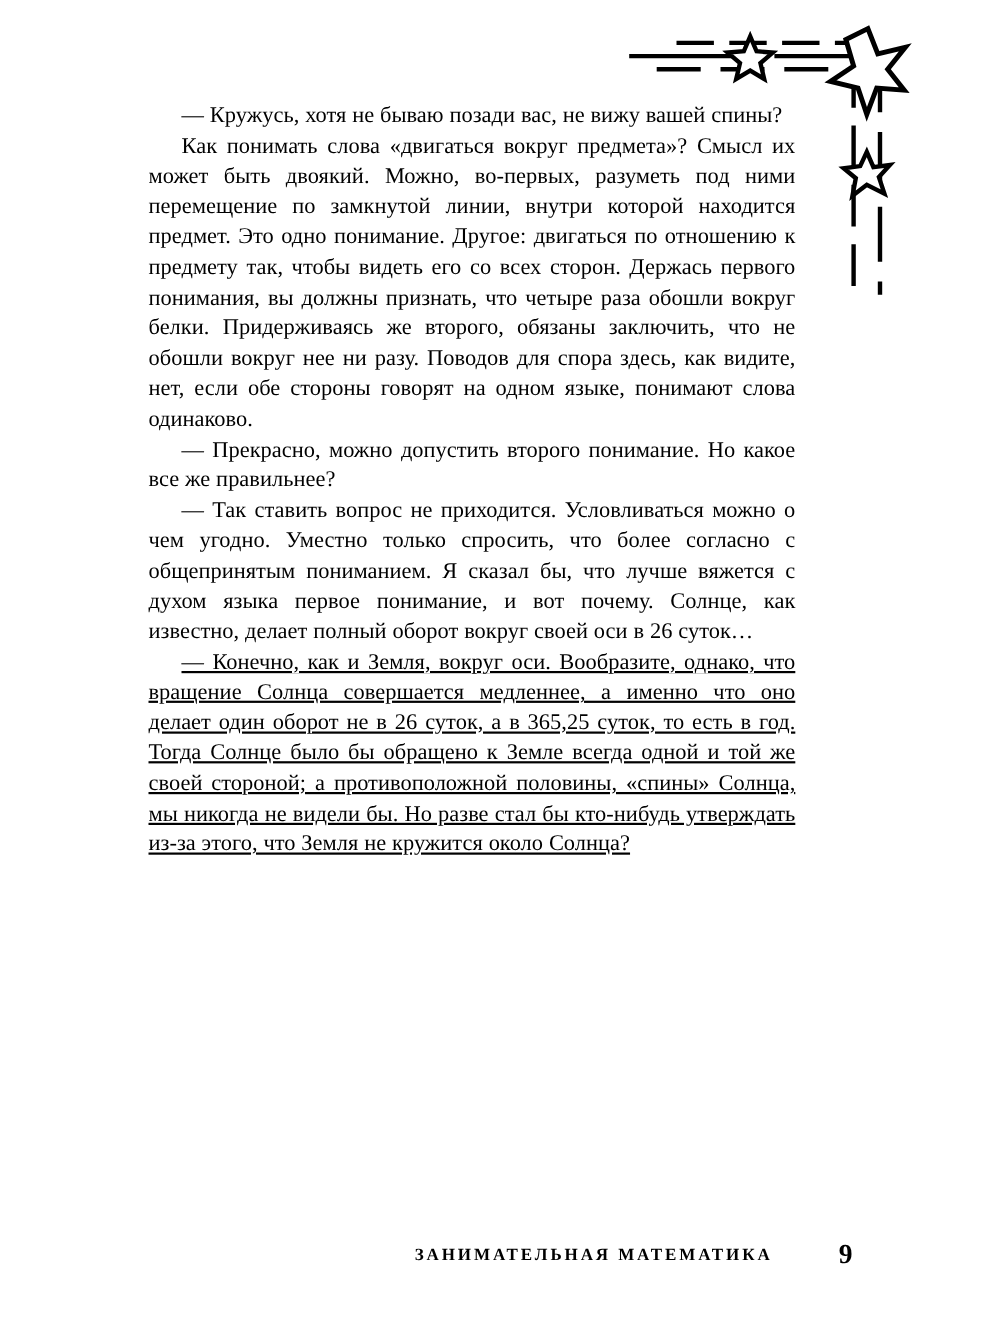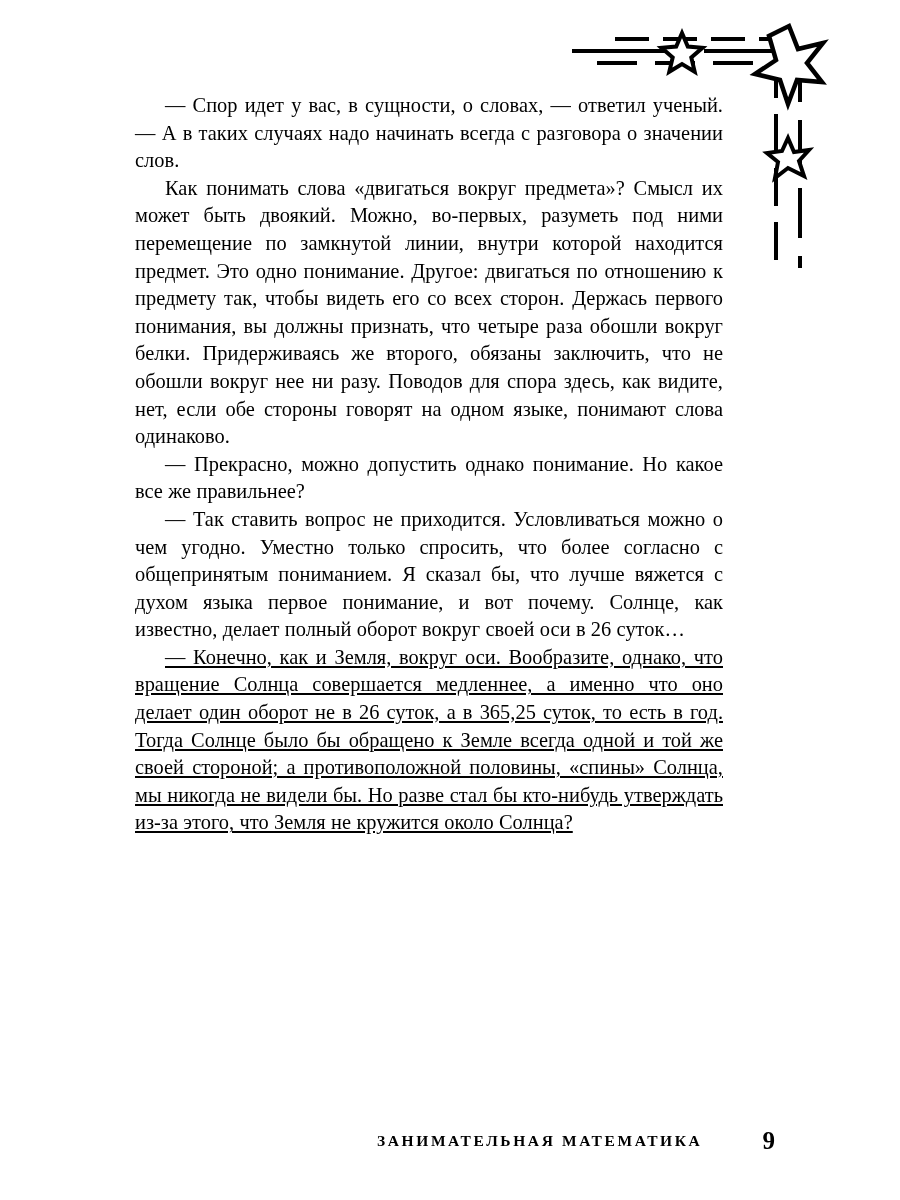--- a/index.html
+++ b/index.html
@@ -113,23 +113,23 @@
 
       <polygon points="137,23 142.8,36.6 157.5,37.8 146.3,47.4 149.7,61.8 137,54.1 124.3,61.8 127.7,47.4 116.5,37.8 131.2,36.6" fill="#ffffff" stroke="#000000" stroke-width="4" stroke-linejoin="miter"></polygon>
 
       <polygon points="244,16 253,39 278,33 262,53 277,72 252,70 243,94 235,70 210,64 231,50 224,26" fill="#ffffff" stroke="#000000" stroke-width="4.5" stroke-linejoin="miter"></polygon>
 
       <polygon points="243,128 249,142 264,140 254,151 259,166 243,158 230,168 233,152 222,143 237,141" fill="#ffffff" stroke="#000000" stroke-width="4" stroke-linejoin="miter"></polygon>
     </svg>
   </div>
 
   <div id="textblock">
-    <p>— Спор идет у вас, в сущности, о словах, — ответил ученый. — А в таких случаях надо начинать всегда с разговора о значении слов.</p>
+    <p>— Кружусь, хотя не бываю позади вас, не вижу вашей спины?</p>
     <p>Как понимать слова «двигаться вокруг предмета»? Смысл их может быть двоякий. Можно, во-первых, разуметь под ними перемещение по замкнутой линии, внутри которой находится предмет. Это одно понимание. Другое: двигаться по отношению к предмету так, чтобы видеть его со всех сторон. Держась первого понимания, вы должны признать, что четыре раза обошли вокруг белки. Придерживаясь же второго, обязаны заключить, что не обошли вокруг нее ни разу. Поводов для спора здесь, как видите, нет, если обе стороны говорят на одном языке, понимают слова одинаково.</p>
-    <p>— Прекрасно, можно допустить однако понимание. Но какое все же правильнее?</p>
+    <p>— Прекрасно, можно допустить второго понимание. Но какое все же правильнее?</p>
     <p>— Так ставить вопрос не приходится. Условливаться можно о чем угодно. Уместно только спросить, что более согласно с общепринятым пониманием. Я сказал бы, что лучше вяжется с духом языка первое понимание, и вот почему. Солнце, как известно, делает полный оборот вокруг своей оси в 26 суток…</p>
     <p class="lastline-left">— Конечно, как и Земля, вокруг оси. Вообразите, однако, что вращение Солнца совершается медленнее, а именно что оно делает один оборот не в 26 суток, а в 365,25 суток, то есть в год. Тогда Солнце было бы обращено к Земле всегда одной и той же своей стороной; а противоположной половины, «спины» Солнца, мы никогда не видели бы. Но разве стал бы кто-нибудь утверждать из-за этого, что Земля не кружится около Солнца?</p>
   </div>
 
   <div id="footer">
     <div id="running-title">ЗАНИМАТЕЛЬНАЯ МАТЕМАТИКА</div>
     <div id="page-number">9</div>
   </div>
 
 </div>

